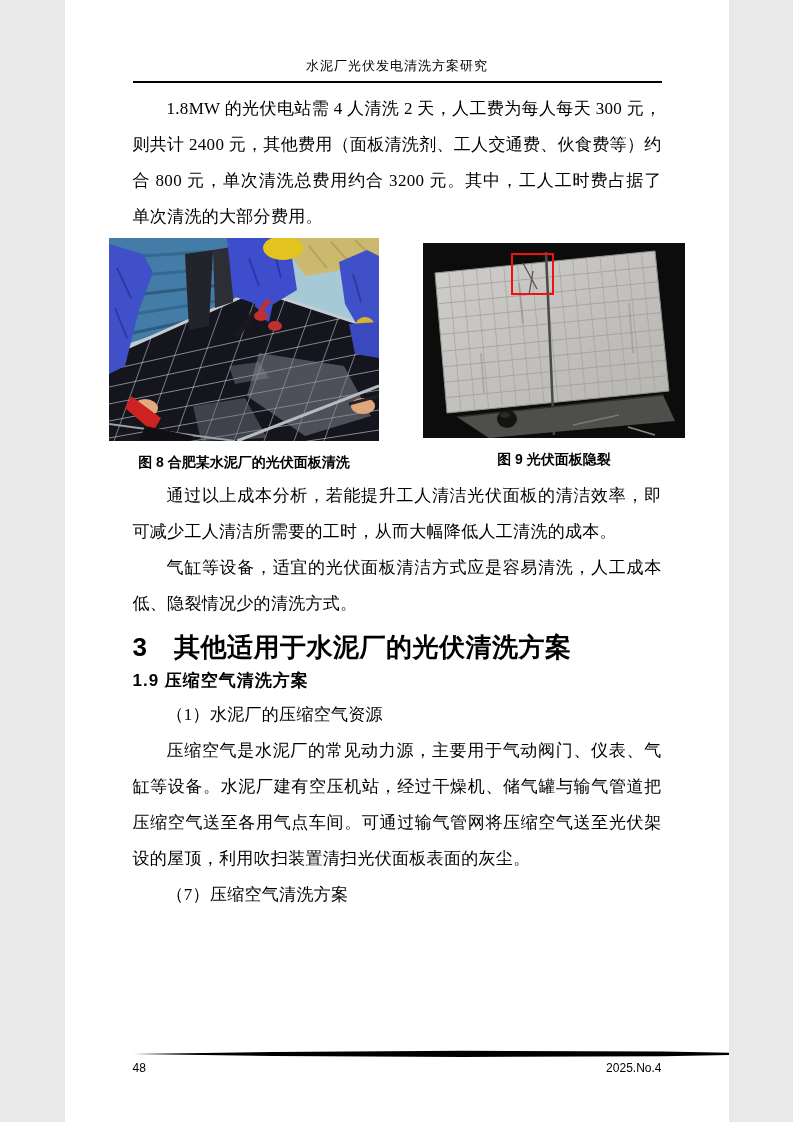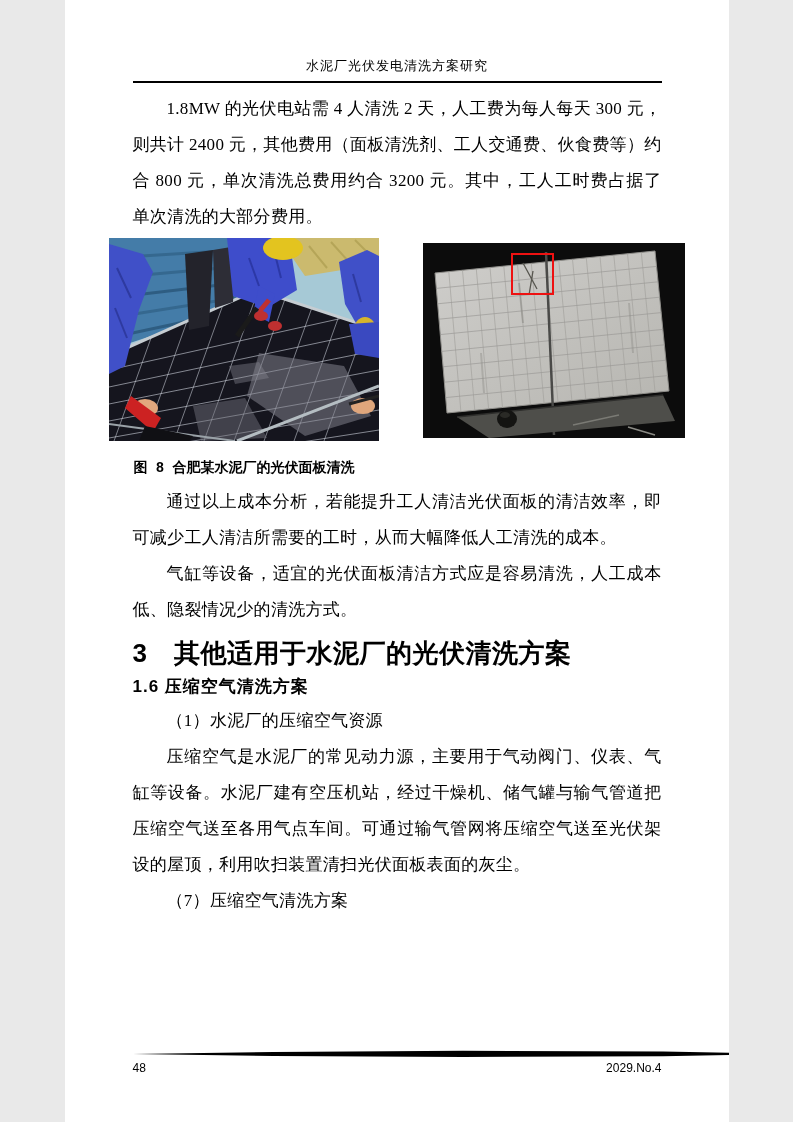--- a/index.html
+++ b/index.html
@@ -37,25 +37,25 @@
   .figures-row{
     display:flex;
     justify-content:center;
     align-items:flex-start;
     gap:44px;
     margin-top:3px;
   }
   .fig{margin:0;text-align:center;}
   .fig svg{display:block;}
   .fig-caption{
-    font-family:Liberation Mono, monospace;
+    font-family:Liberation Sans, sans-serif;
     font-weight:bold;
     font-size:14px;
     line-height:22px;
-    margin-top:16px;
+    margin-top:10px;
     white-space:nowrap;
   }
   .fig9-wrap{padding-top:5px;}
   
   .h-sec{
     font-family:"Liberation Sans","DejaVu Sans",sans-serif;
     font-weight:bold;
     font-size:26px;
     line-height:28px;
     margin:11px 0 4px 0;
@@ -241,44 +241,45 @@
           <rect x="89" y="11" width="41" height="40" fill="none" stroke-width="2" stroke="#ee1111"></rect>
 
           <polygon points="34,174 240,152 252,178 66,195" fill="#4e4e4a"></polygon>
           <line x1="34" y1="174" x2="240" y2="152" stroke="#2e2e2c" stroke-width="1.5"></line>
           <line x1="150" y1="182" x2="196" y2="172" stroke="#7a7a74" stroke-width="1.5"></line>
           <line x1="205" y1="184" x2="232" y2="192" stroke="#8a8a84" stroke-width="1.5"></line>
 
           <ellipse cx="84" cy="176" rx="10" ry="9" fill="#141412"></ellipse>
           <ellipse cx="82" cy="172" rx="5" ry="3" fill="#2a2a26"></ellipse>
         </svg>
+        <figcaption class="fig-caption">图 9 光伏面板隐裂</figcaption>
       </figure>
 
     </div>
 
     <p class="para" style="margin-top:5px">通过以上成本分析，若能提升工人清洁光伏面板的清洁效率，即可减少工人清洁所需要的工时，从而大幅降低人工清洗的成本。</p>
 
     <p class="para">气缸等设备，适宜的光伏面板清洁方式应是容易清洗，人工成本低、隐裂情况少的清洗方式。</p>
 
     <h1 class="h-sec">3　其他适用于水泥厂的光伏清洗方案</h1>
 
-    <h2 class="h-sub">1.6 压缩空气清洗方案</h2>
+    <h2 class="h-sub">1.9 压缩空气清洗方案</h2>
 
     <p class="para">（1）水泥厂的压缩空气资源</p>
 
     <p class="para">压缩空气是水泥厂的常见动力源，主要用于气动阀门、仪表、气缸等设备。水泥厂建有空压机站，经过干燥机、储气罐与输气管道把压缩空气送至各用气点车间。可通过输气管网将压缩空气送至光伏架设的屋顶，利用吹扫装置清扫光伏面板表面的灰尘。</p>
 
     <p class="para">（7）压缩空气清洗方案</p>
 
 
   </main>
 
   <footer class="footer">
     <svg class="footer-rule" width="658" height="8" viewBox="0 0 658 8" xmlns="http://www.w3.org/2000/svg">
       <polygon points="0,4 140,2 330,0.8 530,1.5 658,4 530,6.2 330,7 140,6" fill="#000"></polygon>
     </svg>
     <div class="footer-row">
       <span class="page-number">48</span>
-      <span class="issue-label">2029.No.4</span>
+      <span class="issue-label">2025.No.4</span>
     </div>
   </footer>
 
 </div>
 
 </body></html>

